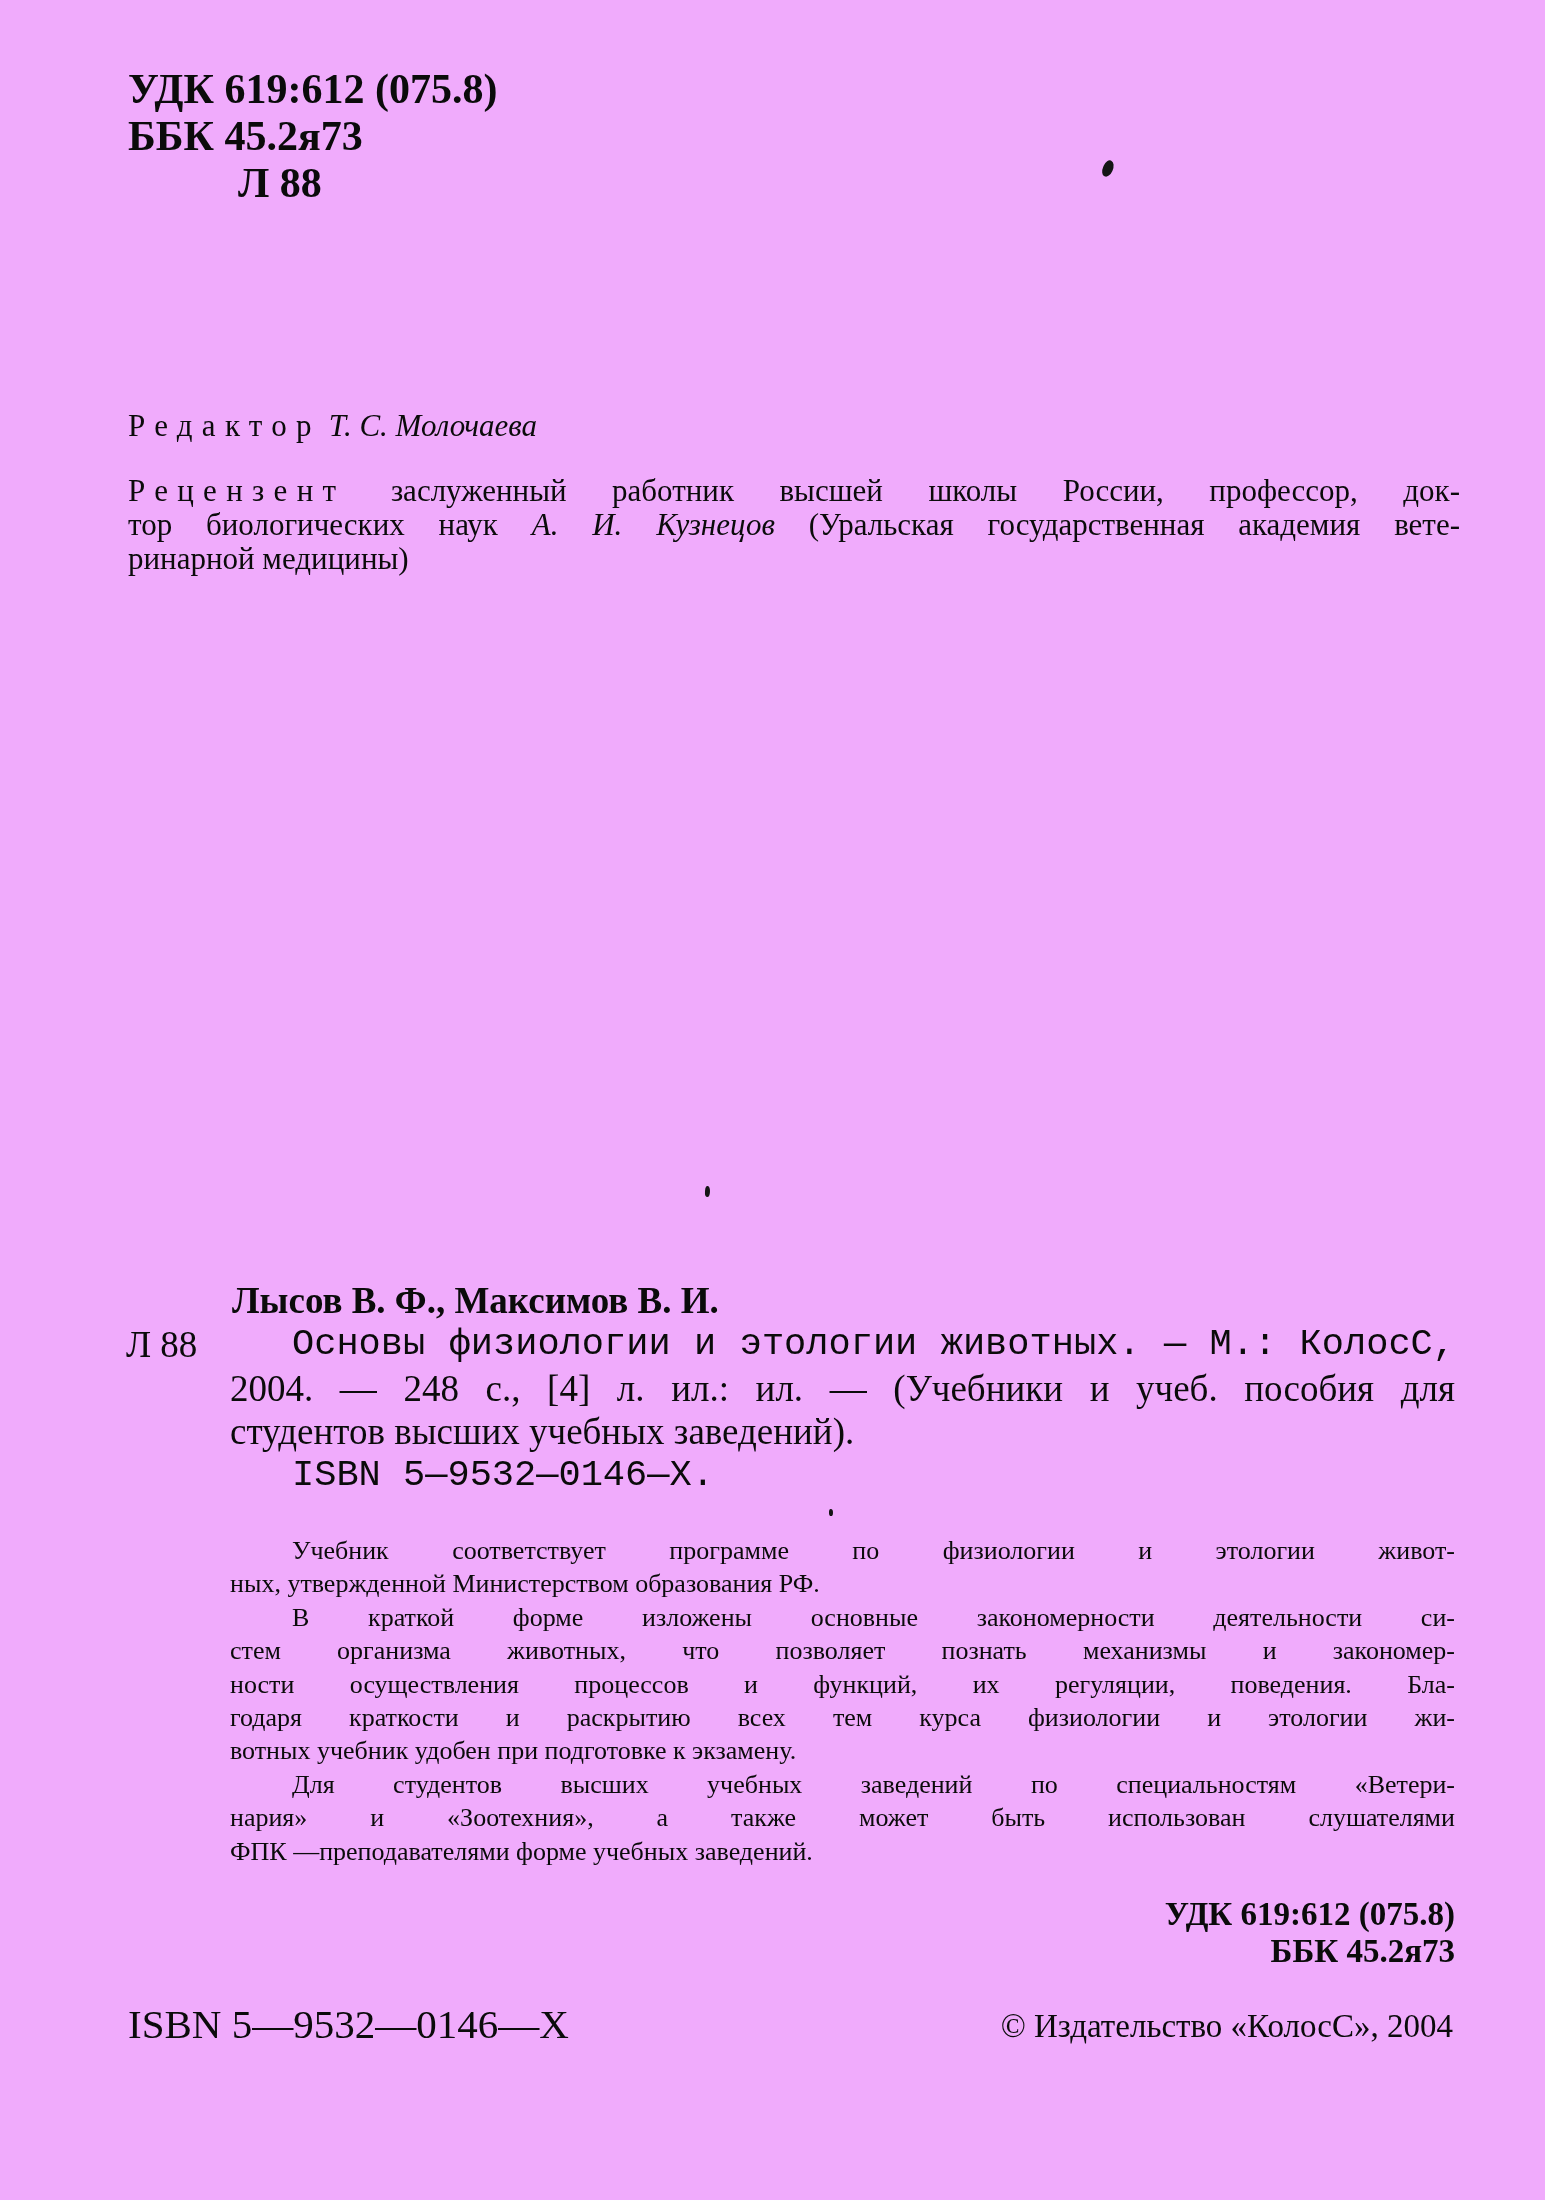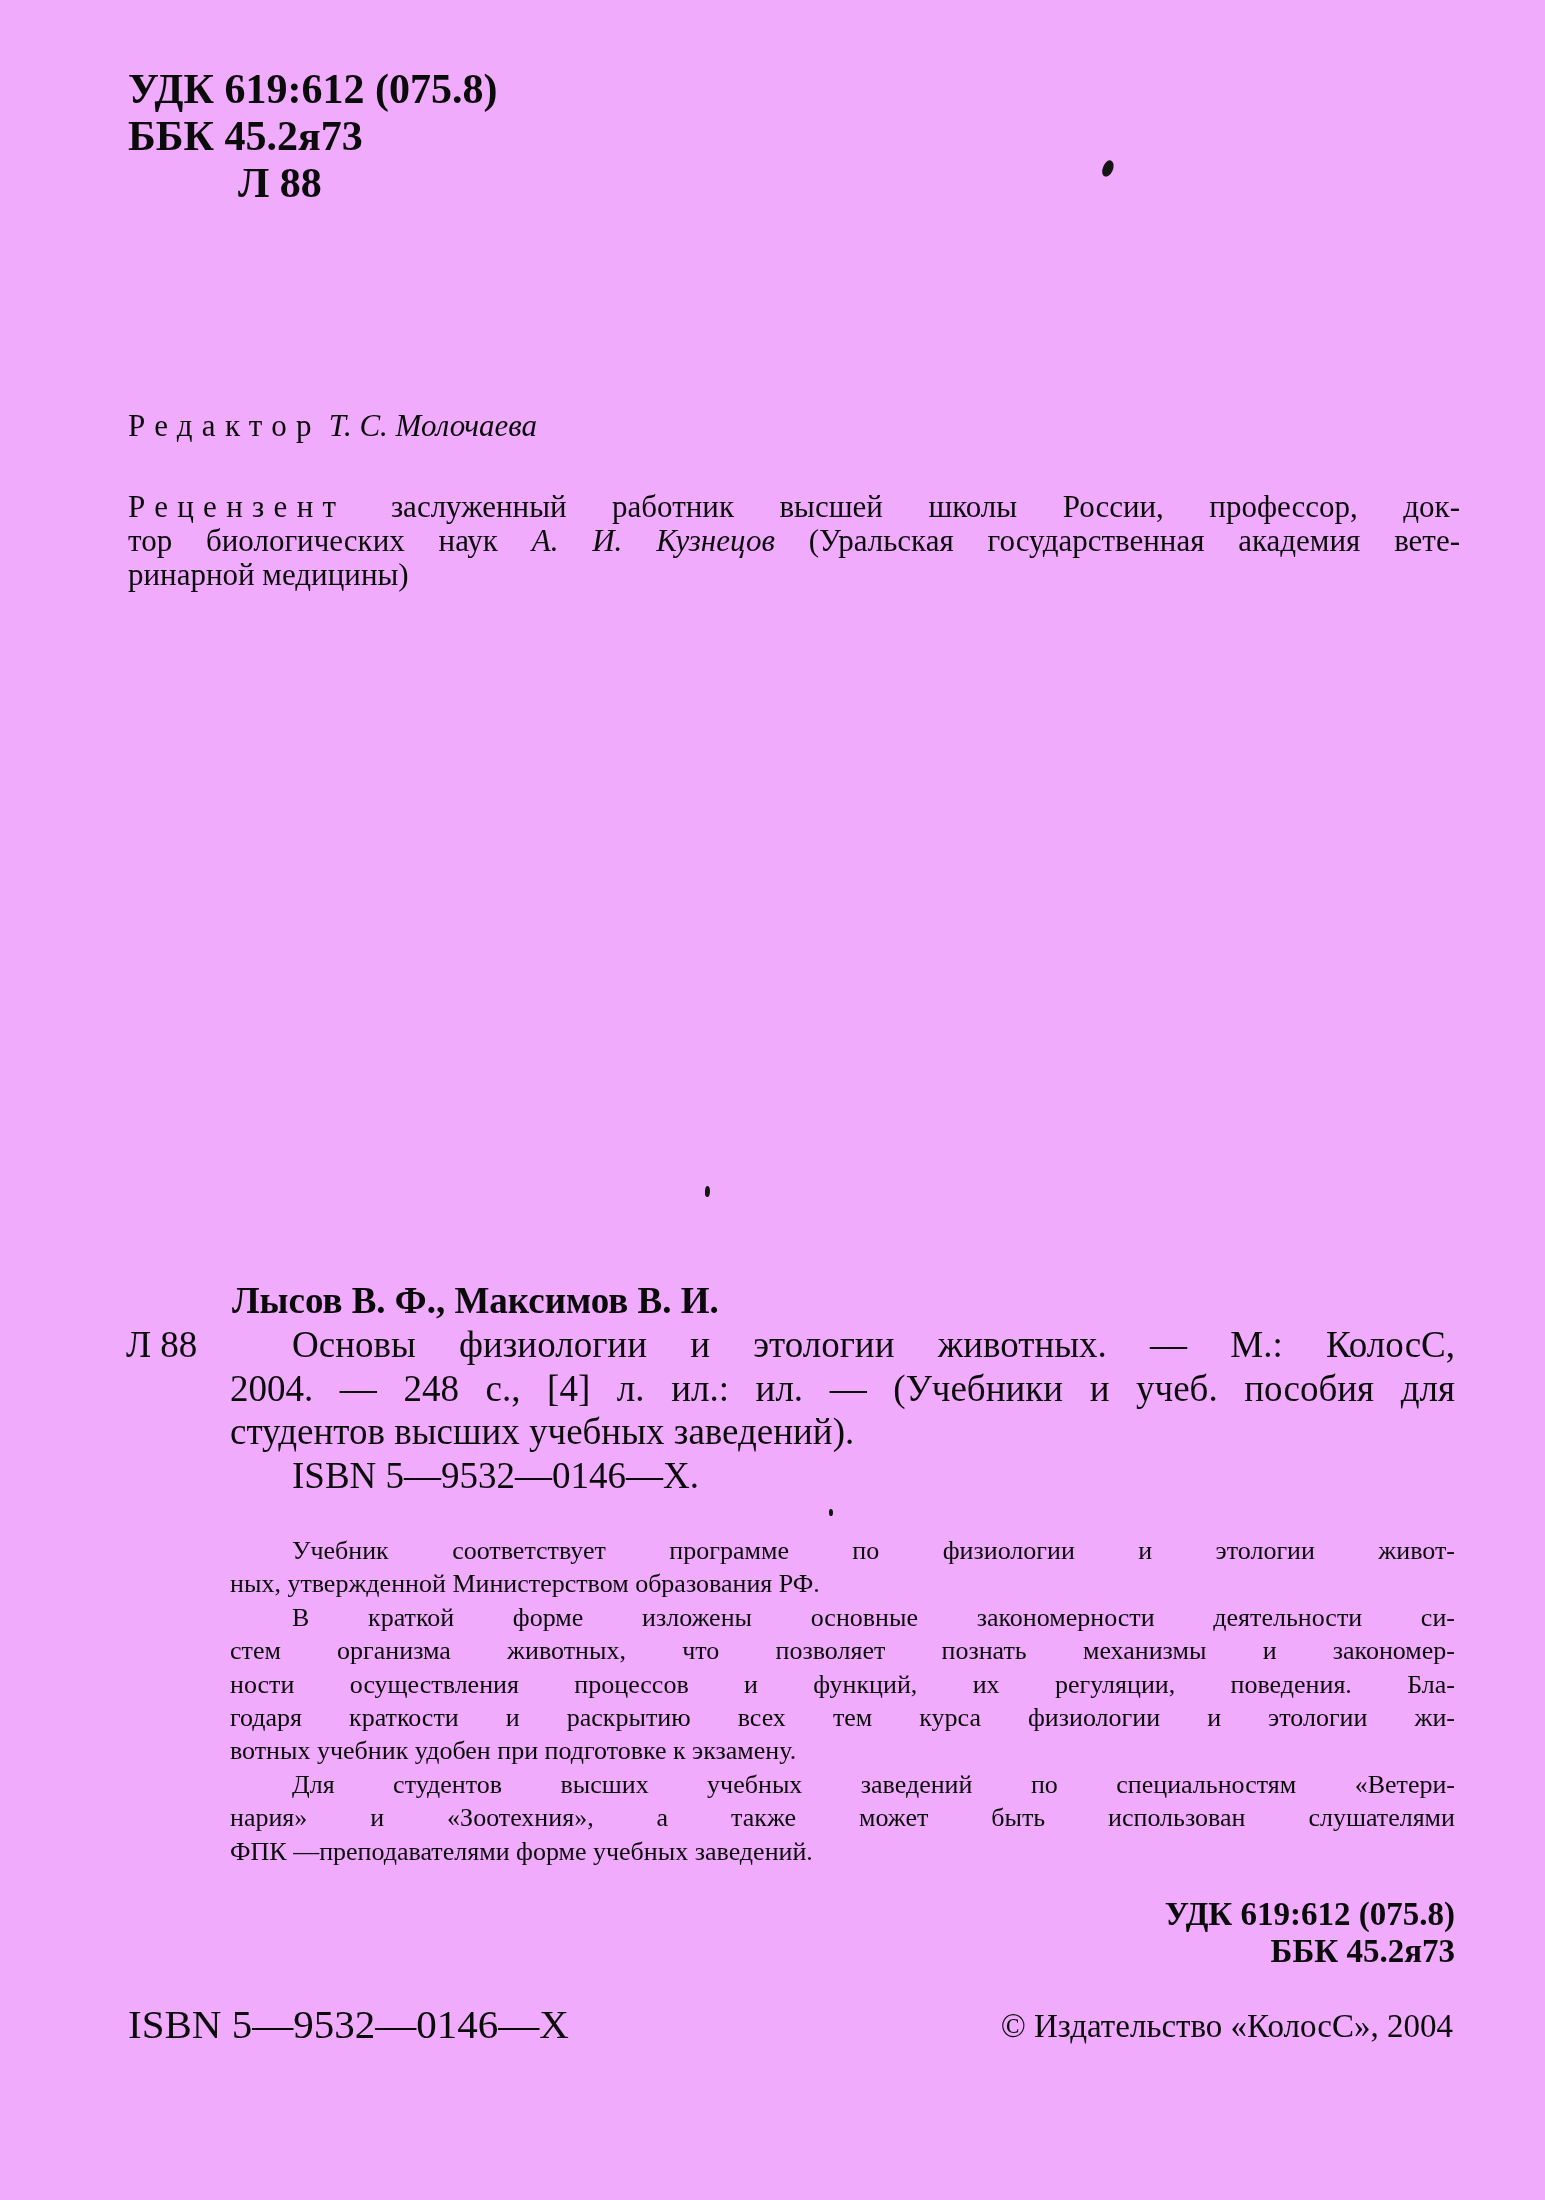--- a/index.html
+++ b/index.html
@@ -22,28 +22,28 @@
     white-space: nowrap;
   }
   .top-codes .author-mark { padding-left: 110px; }
 
   
   .editor-line { left: 128px; top: 408px; font-size: 31px; white-space: nowrap; }
   .spaced { letter-spacing: 0.30em; }
   .person-name { font-style: italic; }
 
   
-  .reviewer { left: 128px; top: 474px; width: 1332px; font-size: 31px; line-height: 34px; margin-top: 16px; }
+  .reviewer { left: 128px; top: 474px; width: 1332px; font-size: 31px; line-height: 34px; }
   .jline { text-align: justify; text-align-last: justify; }
 
   
   .authors-line { left: 232px; top: 1279px; font-size: 37px; font-weight: bold; white-space: nowrap; }
   .catalog { left: 230px; top: 1323px; width: 1225px; font-size: 37px; line-height: 43.5px; }
   .catalog .code { position: absolute; left: -104px; top: 0; white-space: nowrap; }
-  .indent-lg { padding-left: 62px; }
+  .indent-lg { padding-left: 62px; font-family: Liberation Mono, monospace; }
 
   
   .annotation { left: 230px; top: 1534px; width: 1225px; font-size: 26px; line-height: 33.4px; }
   .annotation .indent { padding-left: 62px; }
 
   
   .bottom-codes {
     right: 90px; top: 1896px;
     font-size: 33px; line-height: 37px; font-weight: bold;
     text-align: right; white-space: nowrap;

